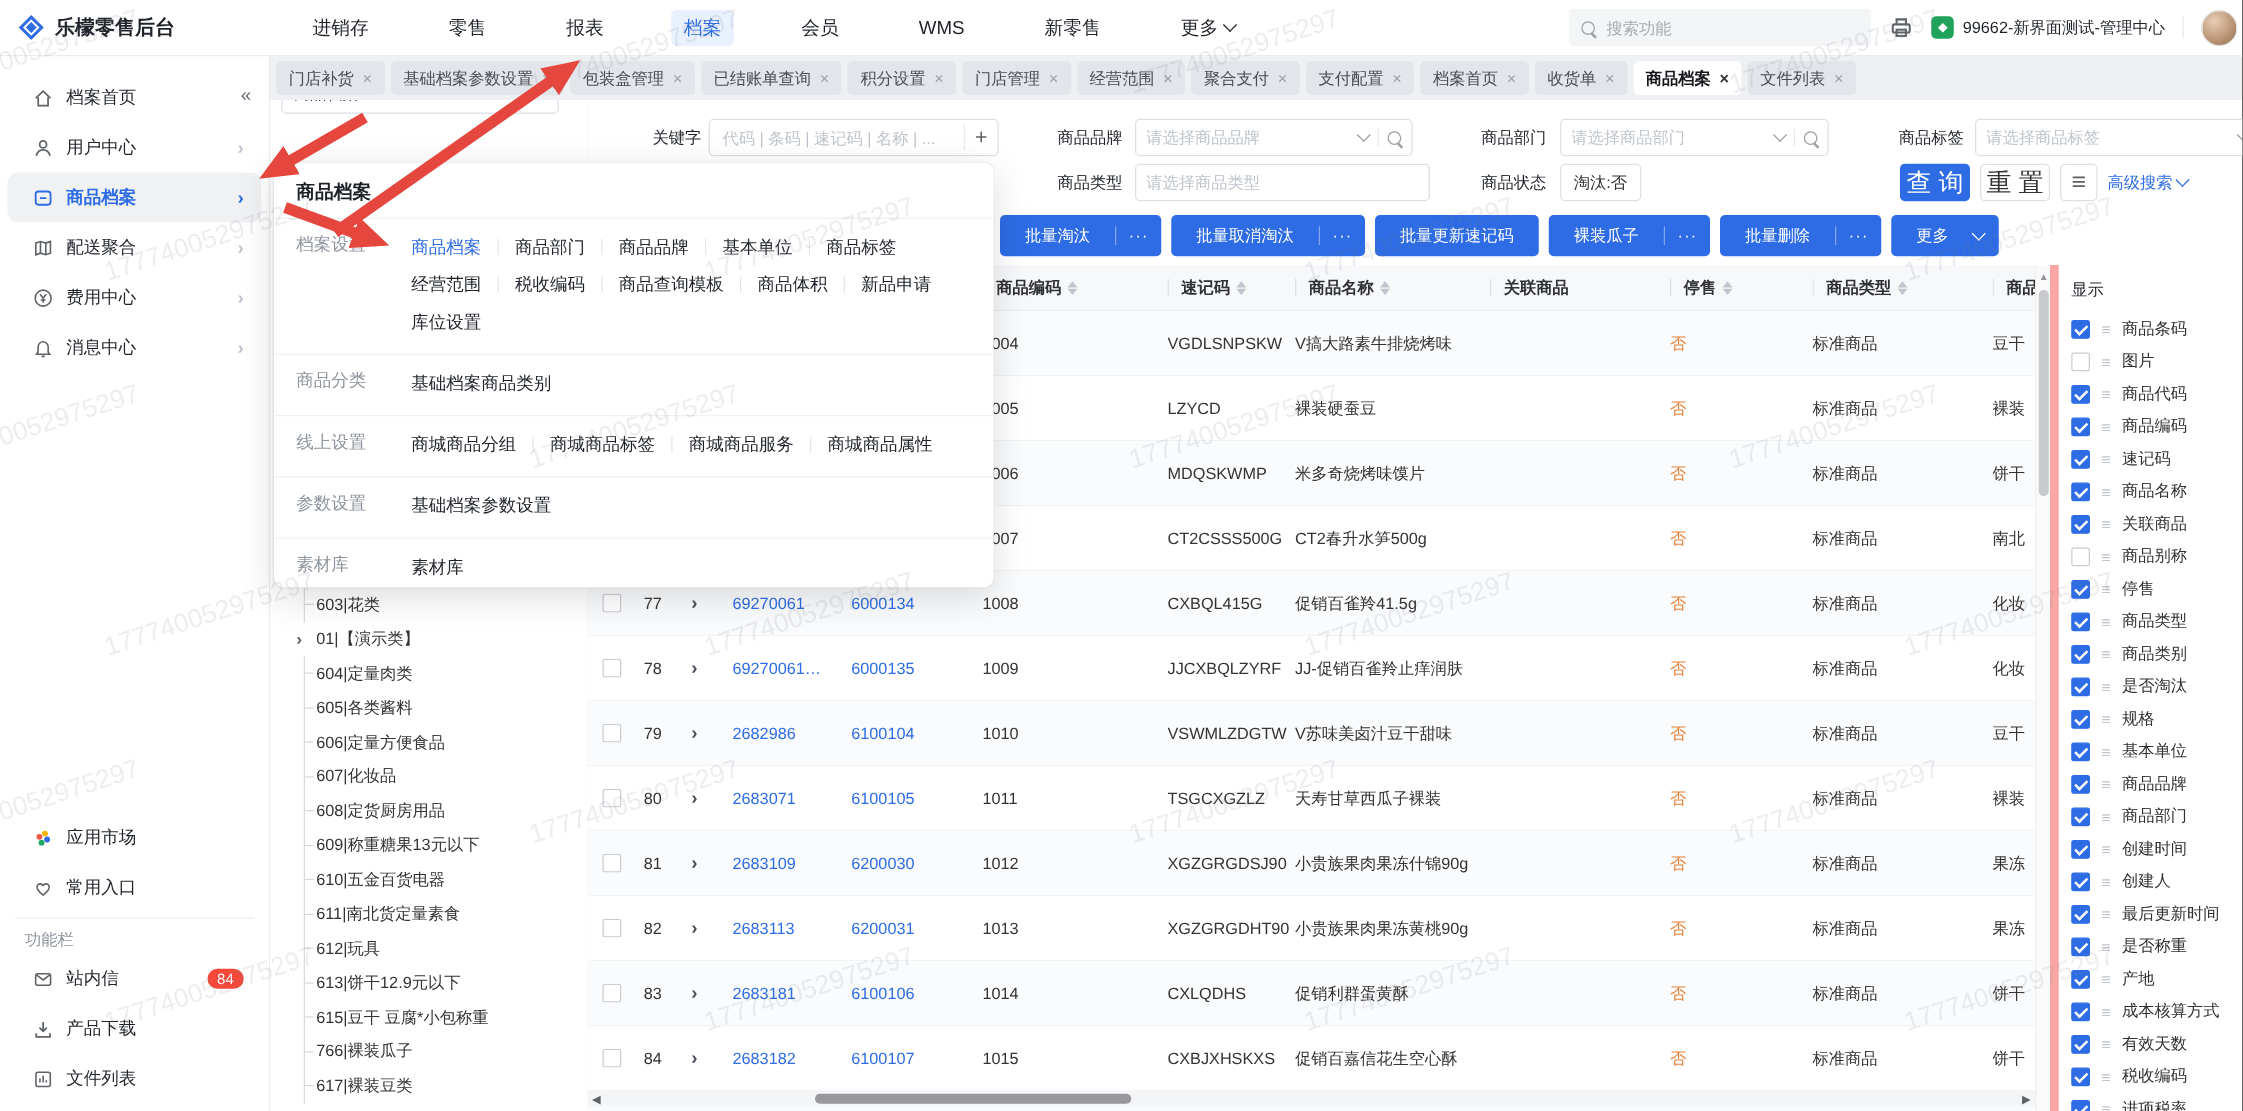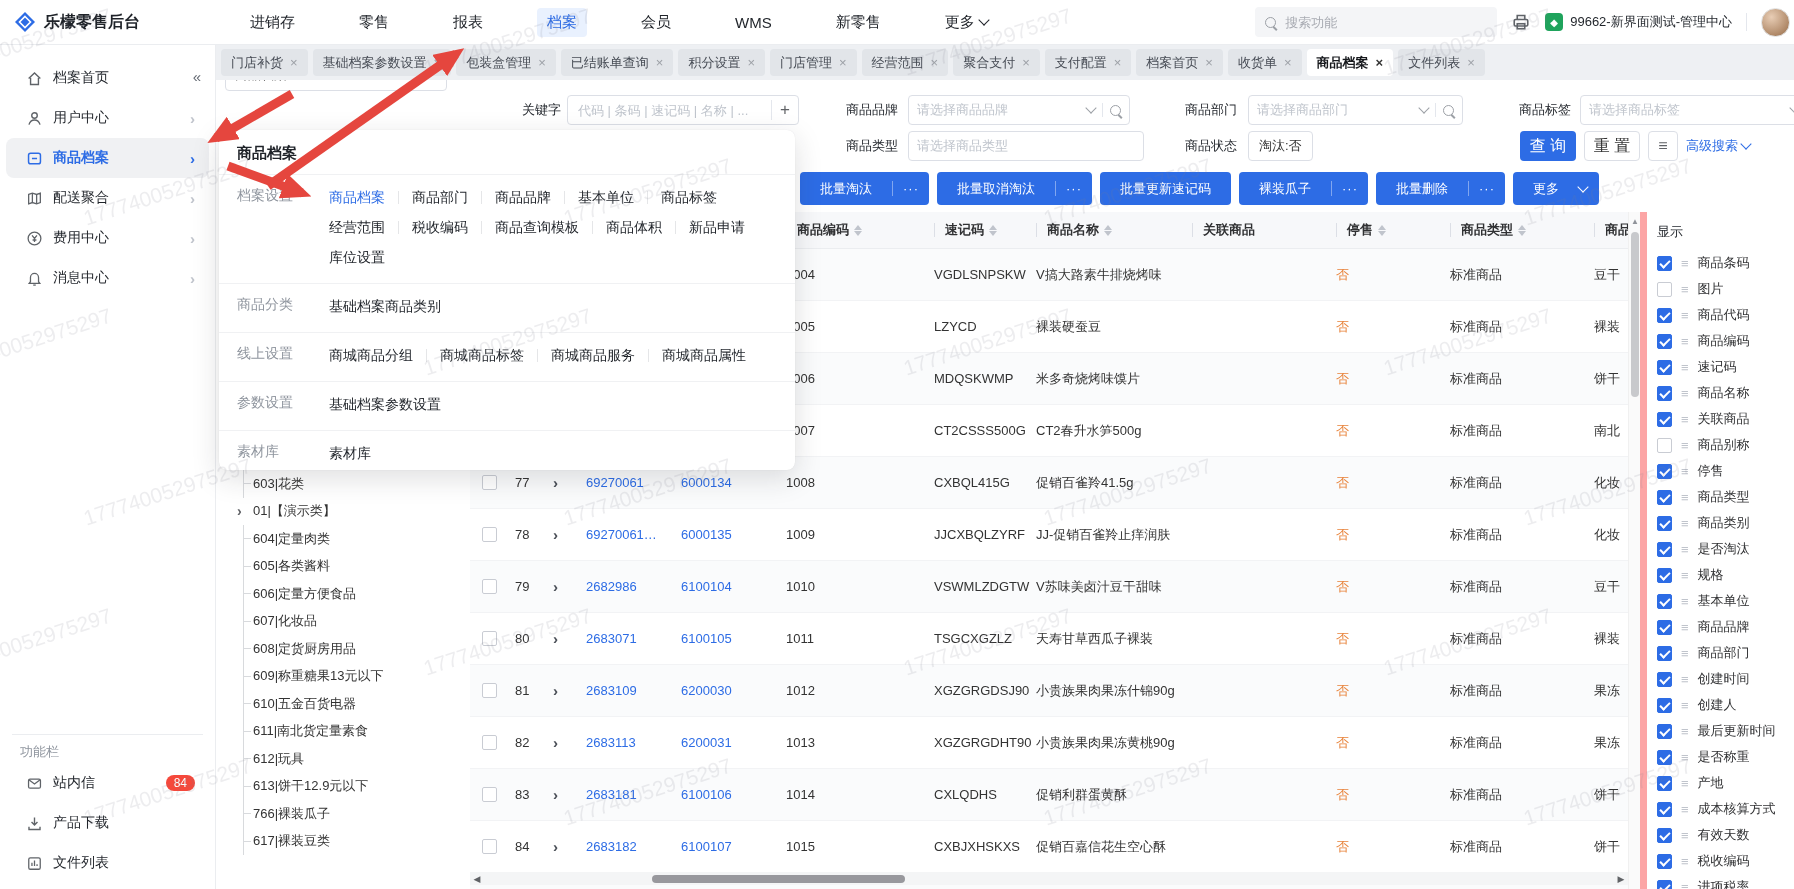--- a/index.html
+++ b/index.html
@@ -64,21 +64,21 @@
   .f-input input{border:none;outline:none;flex:1;font-size:13px;font-family:inherit;min-width:0;color:#333;}
   .f-input input::placeholder,.ph{color:#bfc4cc;}
   .f-select .ph{flex:1;white-space:nowrap;overflow:hidden;}
   .vchev{width:7px;height:7px;border-right:1.5px solid #9ca0a6;border-bottom:1.5px solid #9ca0a6;transform:rotate(45deg);margin-top:-4px;flex:none;}
   .mini-div{width:1px;height:14px;background:#e4e7ed;margin:0 7px;flex:none;}
   .qicon{width:9px;height:9px;border:1.5px solid #9ca0a6;border-radius:50%;position:relative;flex:none;}
   .qicon::after{content:"";position:absolute;left:8px;top:8px;width:5px;height:1.5px;background:#9ca0a6;transform:rotate(45deg);transform-origin:0 0;}
   .plus{color:#606266;font-size:17px;padding-left:8px;border-left:1px solid #e4e7ed;margin-left:6px;cursor:pointer;}
   .f-tag{position:absolute;height:30px;border:1px solid #dcdfe6;border-radius:4px;display:flex;align-items:center;
          padding:0 10px;font-size:13px;color:#333;box-sizing:border-box;}
-  .btn{height:30px;border-radius:4px;font-size:16px;display:flex;align-items:center;justify-content:center;cursor:pointer;box-sizing:border-box;}
+  .btn{height:30px;border-radius:4px;font-size:20px;display:flex;align-items:center;justify-content:center;cursor:pointer;box-sizing:border-box;}
   .btn-primary{background:#2d6ce5;color:#fff;}
   .btn-plain{background:#fff;border:1px solid #dcdfe6;color:#333;}
   .adv{position:absolute;color:#2d6ce5;font-size:13px;line-height:30px;display:flex;align-items:center;gap:4px;cursor:pointer;}
   .adv .vchev{border-color:#2d6ce5;}
   
   .batch{position:absolute;left:800px;top:172px;display:flex;gap:8px;z-index:2;}
   .bbtn{height:33px;background:#2d6ce5;border-radius:4px;color:#fff;font-size:13px;display:flex;align-items:center;cursor:pointer;}
   .bbtn .l{padding:0 20px;white-space:nowrap;}
   .bbtn .sp{width:1px;height:15px;background:rgba(255,255,255,.4);}
   .bbtn .m{padding:0 10px;letter-spacing:1px;}
@@ -296,20 +296,37 @@
         <div class="side-item">
           <svg viewBox="0 0 16 16">
             <path d="M4.2 11V7a3.8 3.8 0 017.6 0v4l1.2 1.6H3z" fill="none" stroke="currentColor" stroke-width="1.2"></path>
             <path d="M6.8 14.2h2.4" stroke="currentColor" stroke-width="1.2"></path>
           </svg>
           <span class="lbl">消息中心</span>
           <span class="chev">›</span>
         </div>
       </div>
     <div class="side-bottom">
+      <div id="sideShortcuts">
+          <div class="side-item">
+            <svg viewBox="0 0 16 16">
+              <circle cx="5.2" cy="7" r="2.2" fill="#f25643"></circle>
+              <circle cx="9.4" cy="4.6" r="2.2" fill="#ffb300"></circle>
+              <circle cx="11" cy="9" r="2.2" fill="#2d6ce5"></circle>
+              <circle cx="6.8" cy="11.4" r="2.2" fill="#21a862"></circle>
+            </svg>
+            <span class="lbl">应用市场</span>
+          </div>
+          <div class="side-item">
+            <svg viewBox="0 0 16 16">
+              <path d="M8 13.2C4.2 10.4 2.6 8 3.7 6 4.7 4.3 7 4.5 8 6.1 9 4.5 11.3 4.3 12.3 6c1.1 2-.5 4.4-4.3 7.2z" fill="none" stroke="currentColor" stroke-width="1.2"></path>
+            </svg>
+            <span class="lbl">常用入口</span>
+          </div>
+        </div>
       <div class="side-sec">功能栏</div>
       <div id="sideTools">
           <div class="side-item">
             <svg viewBox="0 0 16 16">
               <rect x="2.4" y="3.8" width="11.2" height="8.6" rx="1.4" fill="none" stroke="currentColor" stroke-width="1.2"></rect>
               <path d="M3 4.6 8 8.4l5-3.8" fill="none" stroke="currentColor" stroke-width="1.2"></path>
             </svg>
             <span class="lbl">站内信</span>
             <span class="badge">84</span>
           </div>
@@ -380,20 +397,24 @@
           <span class="conn"></span>
           <span>611|南北货定量素食</span>
         </div>
         <div class="tree-item">
           <span class="conn"></span>
           <span>612|玩具</span>
         </div>
         <div class="tree-item">
           <span class="conn"></span>
           <span>613|饼干12.9元以下</span>
+        </div>
+        <div class="tree-item">
+          <span class="conn"></span>
+          <span>615|豆干 豆腐*小包称重</span>
         </div>
         <div class="tree-item">
           <span class="conn"></span>
           <span>766|裸装瓜子</span>
         </div>
         <div class="tree-item">
           <span class="conn"></span>
           <span>617|裸装豆类</span>
         </div>
       </div>

